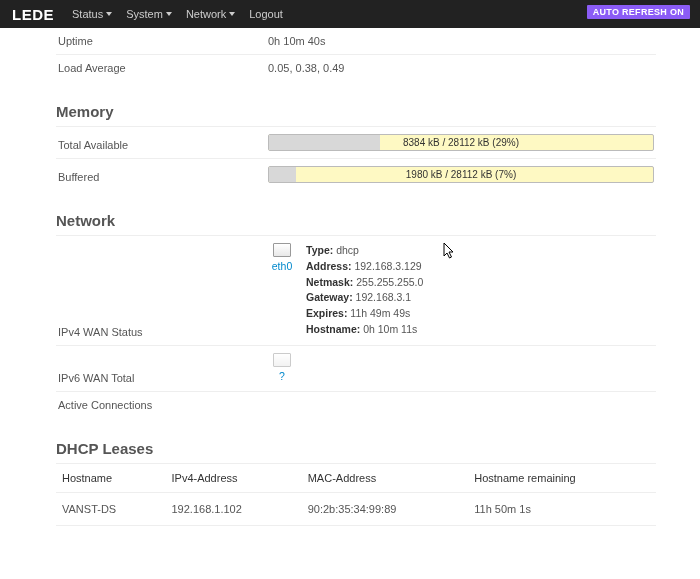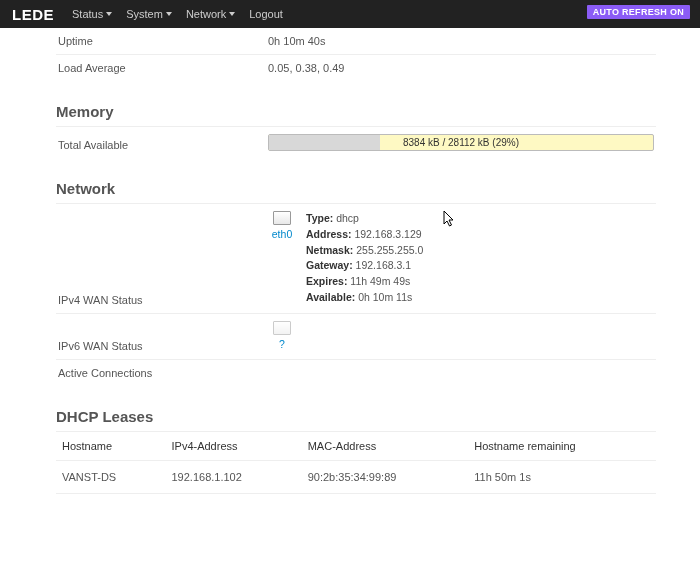--- a/index.html
+++ b/index.html
@@ -72,46 +72,55 @@
   <h2>Memory</h2>
   <div class="row">
     <div class="label">Total Available</div>
     <div class="value barwrap">
       <div class="bar">
           <div class="barfill" style="width:29%"></div>
           <div class="bartext">8384 kB / 28112 kB (29%)</div>
         </div>
     </div>
   </div>
+  <div class="row">
+    <div class="label">Buffered</div>
+    <div class="value barwrap">
+      <div class="bar">
+          <div class="barfill" style="width:7%"></div>
+          <div class="bartext">1980 kB / 28112 kB (7%)</div>
+        </div>
+    </div>
+  </div>
 
   <h2>Network</h2>
   <div class="row" style="position:relative">
     <div class="label">IPv4 WAN Status</div>
     <div class="value">
       <div class="wanbox">
         <div class="ifcol">
           <div class="ifimg"></div>
           <span>eth0</span>
         </div>
         <div class="wandet" id="wan4det">
             <div><b>Type:</b> dhcp</div>
             <div><b>Address:</b> 192.168.3.129</div>
             <div><b>Netmask:</b> 255.255.255.0</div>
             <div><b>Gateway:</b> 192.168.3.1</div>
             <div><b>Expires:</b> 11h 49m 49s</div>
-            <div><b>Available:</b> 0h 10m 11s</div>
+            <div><b>Hostname:</b> 0h 10m 11s</div>
           </div>
       </div>
     </div>
     <svg class="cursor" style="left:387px;top:6px" width="14" height="18" viewBox="0 0 14 18">
         <path d="M1 1 L1 14 L4 11 L6.5 16 L8.5 15 L6 10 L10 10 Z" fill="#fff" stroke="#000" stroke-width="1"></path>
       </svg>
   </div>
   <div class="row">
-    <div class="label">IPv6 WAN Status</div>
+    <div class="label">IPv6 WAN Total</div>
     <div class="value">
       <div class="wanbox">
         <div class="ifcol">
           <div class="ifimg" style="opacity:.5"></div>
           <span>?</span>
         </div>
       </div>
     </div>
   </div>
   <div class="row">

